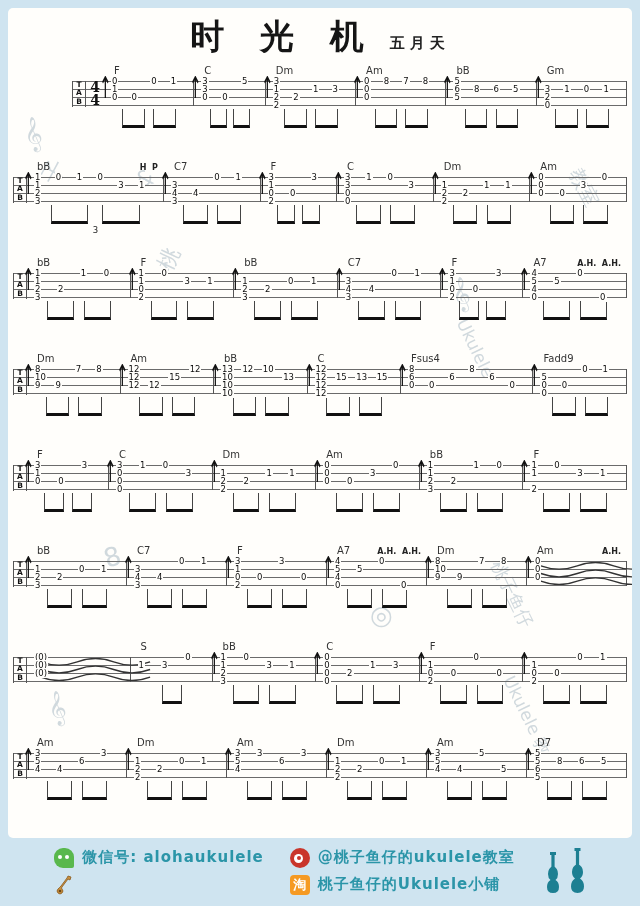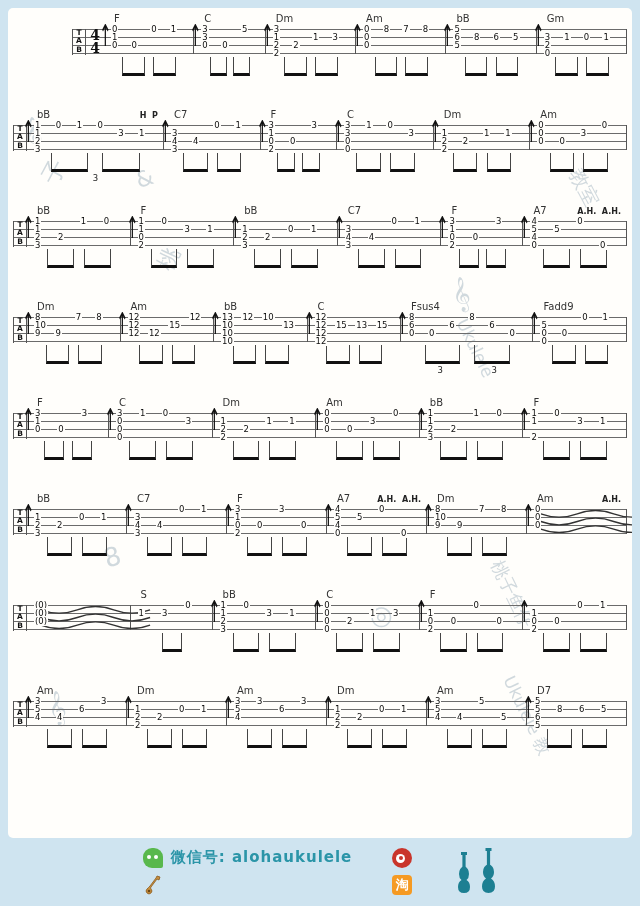--- a/index.html
+++ b/index.html
@@ -54,21 +54,21 @@
     width:32%;height:19px;box-sizing:border-box;
     border-left:1px solid #444;border-right:1px solid #444;border-bottom:3px solid #111;
   }
   .below{position:absolute;bottom:0;left:50%;transform:translateX(-50%);font-size:8.5px;color:#222;word-spacing:46px;}
   .wave{position:absolute;left:10px;right:6px;top:1px;height:23px;z-index:1;}
   
   .wm{position:absolute;color:rgba(170,185,196,.55);z-index:0;pointer-events:none;white-space:nowrap;}
   
   .footer{
     position:absolute;left:8px;right:8px;top:842px;height:58px;
-    display:flex;align-items:center;justify-content:center;gap:40px;
+    display:flex;align-items:center;justify-content:center;gap:26px;
   }
   .f-col{display:flex;flex-direction:column;gap:7px;}
   .f-item{display:flex;align-items:center;gap:8px;}
   .f-label{font-size:15px;font-weight:bold;color:#2b95a8;letter-spacing:1px;}
   .ic{width:20px;height:20px;display:inline-flex;align-items:center;justify-content:center;flex:0 0 auto;}
   .ic-wechat{background:#59b84d;border-radius:9px 9px 2px 9px;position:relative;}
   .ic-wechat::before,.ic-wechat::after{content:"";position:absolute;width:4px;height:4px;border-radius:50%;background:#fff;top:7px;}
   .ic-wechat::before{left:4px;} .ic-wechat::after{left:11px;}
   .ic-weibo{background:#c9352b;border-radius:50%;position:relative;}
   .ic-weibo::before{content:"";position:absolute;left:4px;top:6px;width:9px;height:9px;border-radius:50%;background:#fff;}
@@ -88,20 +88,23 @@
       <span class="wm" style="left: 444px; top: 268px; font-size: 30px; transform: rotate(-12deg);">𝄞</span>
       <span class="wm" style="left: 556px; top: 166px; font-size: 20px; transform: rotate(62deg);">教室</span>
       <span class="wm" style="left: 436px; top: 330px; font-size: 17px; transform: rotate(64deg);">Ukulele</span>
       <span class="wm" style="left: 96px; top: 534px; font-size: 26px; transform: rotate(-18deg);">8</span>
       <span class="wm" style="left: 362px; top: 592px; font-size: 26px; transform: rotate(0deg);">◎</span>
       <span class="wm" style="left: 468px; top: 574px; font-size: 18px; transform: rotate(64deg);">桃子鱼仔</span>
       <span class="wm" style="left: 40px; top: 682px; font-size: 30px; transform: rotate(-12deg);">𝄞</span>
       <span class="wm" style="left: 476px; top: 696px; font-size: 17px; transform: rotate(64deg);">Ukulele 教</span>
     </div>
 
+  <div class="title-row">
+    <span class="song-title">时 光 机</span><span class="song-artist">五月天</span>
+  </div>
 
   <div id="tab-lines">
       <div class="tab-line indent">
         <div class="staff">
           <div class="hlines">
             <div class="hline" style="top: 0px;"></div>
             <div class="hline" style="top: 8px;"></div>
             <div class="hline" style="top: 16px;"></div>
             <div class="hline" style="top: 24px;"></div>
           </div>
@@ -783,25 +786,20 @@
                   <span class="note" style="top: -5px;">8</span>
                 </div>
                 <div class="col">
                   <span class="note" style="top: 3px;">6</span>
                 </div>
                 <div class="col">
                   <span class="note" style="top: 11px;">0</span>
                 </div>
               </div>
               <span class="barline"></span>
-            </div>
-            <div class="m-beams">
-              <div class="beam"></div>
-              <div class="beam"></div>
-              <span class="below">3 3</span>
             </div>
           </div>
           <div class="measure" style="flex-grow: 4.8; flex-basis: 0px;">
             <div class="m-staff">
               <span class="chord">Fadd9</span>
               <span class="arrow">↑</span>
               <div class="cols">
                 <div class="col">
                   <span class="note" style="top: 3px;">5</span>
                   <span class="note" style="top: 11px;">0</span>
@@ -1530,23 +1528,25 @@
         <svg width="18" height="20" viewBox="0 0 18 20">
             <path d="M3 14 Q1 16 3 18 Q5 20 7 18 Q9 16 7 14 Q6 13 7 12 L13 4 L15 5 L16 2 L13 1 L12 3 L6 11 Q5 12 3 14Z" fill="#c8903f" stroke="#8a5a20" stroke-width="0.8"></path>
             <circle cx="5" cy="16" r="1.3" fill="#6b4614"></circle>
           </svg>
       </span>
     </div>
   </div>
   <div class="f-col">
     <div class="f-item">
       <span class="ic ic-weibo"></span>
+      <span class="f-label">@桃子鱼仔的ukulele教室</span>
     </div>
     <div class="f-item">
       <span class="ic ic-taobao">淘</span>
+      <span class="f-label">桃子鱼仔的Ukulele小铺</span>
     </div>
   </div>
   <div class="uke-pair">
     <svg width="16" height="42" viewBox="0 0 16 42">
         <rect x="6.4" y="0" width="3.2" height="16" fill="#1d7f92"></rect>
         <rect x="5" y="0" width="6" height="3" fill="#1d7f92"></rect>
         <path d="M8 14 Q13 16 13 22 Q13 26 10.5 28 Q14 30 14 35 Q14 41 8 41 Q2 41 2 35 Q2 30 5.5 28 Q3 26 3 22 Q3 16 8 14Z" fill="#1d7f92"></path>
       </svg>
     <svg width="17" height="46" viewBox="0 0 17 46">
         <rect x="6.9" y="0" width="3.2" height="18" fill="#1d7f92"></rect>

